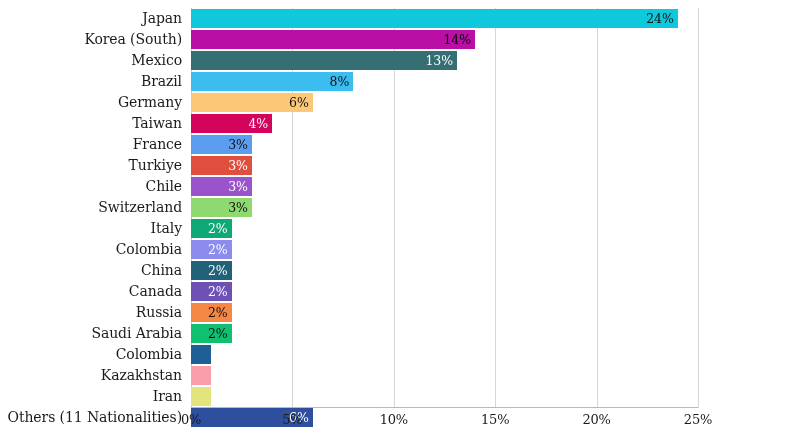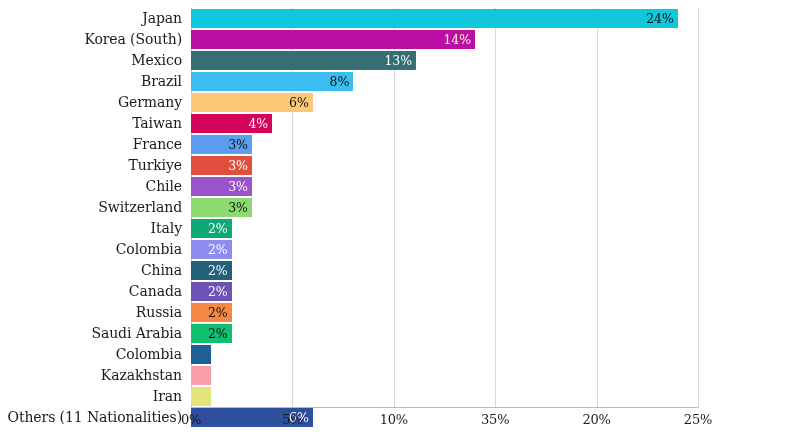--- a/index.html
+++ b/index.html
@@ -109,26 +109,26 @@
       <div class="gridline" style="left: 507px;"></div>
       <div class="row" style="top: 9px; width: 507px;">
         <div class="row-label">Japan</div>
         <div class="bar" style="width: 486.72px; background: rgb(15, 200, 220);">
           <span class="bar-value" style="color: rgb(17, 17, 17);">24%</span>
         </div>
       </div>
       <div class="row" style="top: 30px; width: 507px;">
         <div class="row-label">Korea (South)</div>
         <div class="bar" style="width: 283.92px; background: rgb(186, 15, 165);">
-          <span class="bar-value" style="color: #fef9c3;">14%</span>
+          <span class="bar-value" style="color: #000000;">14%</span>
         </div>
       </div>
       <div class="row" style="top: 51px; width: 507px;">
         <div class="row-label">Mexico</div>
-        <div class="bar" style="width: 225px; background: rgb(53, 111, 115);">
+        <div class="bar" style="width: 266px; background: rgb(53, 111, 115);">
           <span class="bar-value" style="color: rgb(255, 255, 255);">13%</span>
         </div>
       </div>
       <div class="row" style="top: 72px; width: 507px;">
         <div class="row-label">Brazil</div>
         <div class="bar" style="width: 162.24px; background: rgb(60, 189, 240);">
           <span class="bar-value" style="color: rgb(17, 17, 17);">8%</span>
         </div>
       </div>
       <div class="row" style="top: 93px; width: 507px;">
@@ -220,16 +220,16 @@
         <div class="bar" style="width: 121.68px; background: rgb(46, 78, 158);">
           <span class="bar-value" style="color: rgb(255, 255, 255);">6%</span>
         </div>
       </div>
     </div>
   <div id="axis-baseline"></div>
 
 <div class="tick-label" style="left: 191px;">0%</div>
     <div class="tick-label" style="left: 292.4px;">5%</div>
     <div class="tick-label" style="left: 393.8px;">10%</div>
-    <div class="tick-label" style="left: 495.2px;">35%</div>
+    <div class="tick-label" style="left: 495.2px;">15%</div>
     <div class="tick-label" style="left: 596.6px;">20%</div>
     <div class="tick-label" style="left: 698px;">25%</div>
   </div>
 
 </body></html>

